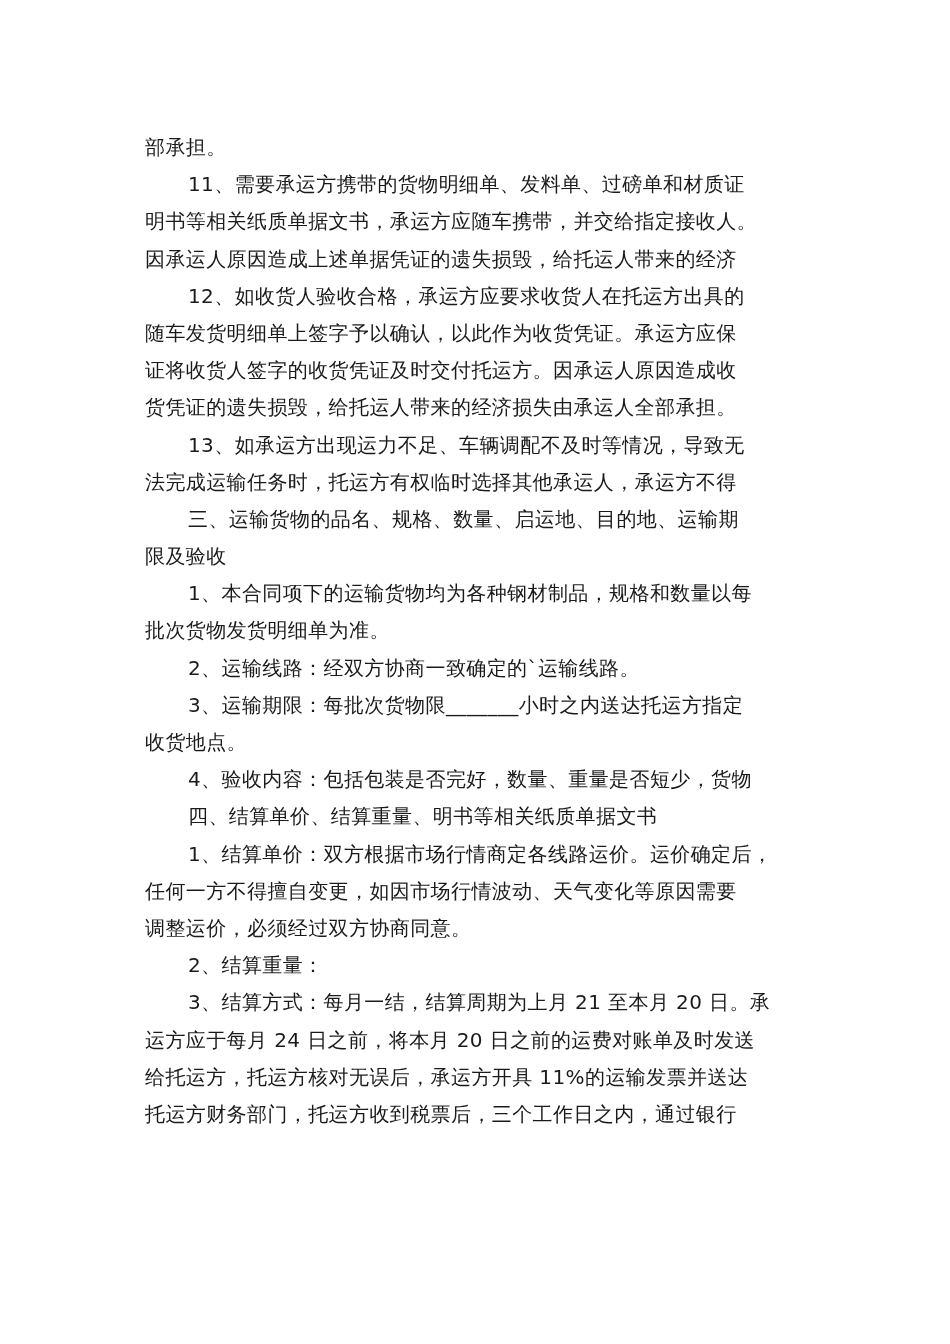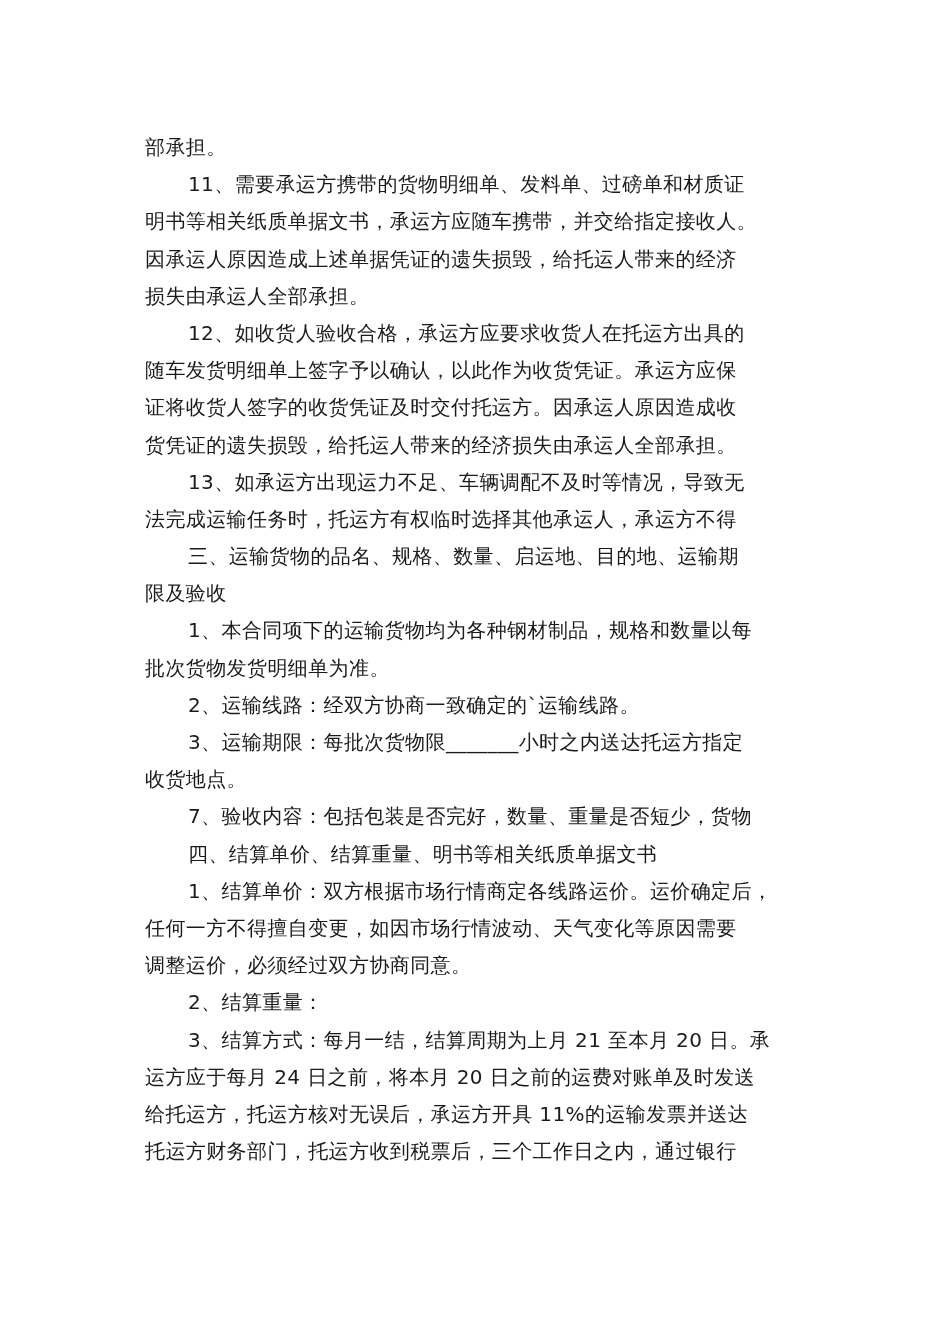--- a/index.html
+++ b/index.html
@@ -22,35 +22,34 @@
 </style>
 </head>
 <body>
 
 <div class="page">
   <div class="content" id="content">
       <div class="line">部承担。</div>
       <div class="line indent">11、需要承运方携带的货物明细单、发料单、过磅单和材质证</div>
       <div class="line">明书等相关纸质单据文书，承运方应随车携带，并交给指定接收人。</div>
       <div class="line">因承运人原因造成上述单据凭证的遗失损毁，给托运人带来的经济</div>
-      <div class="line">损失由承运人全部承担。</div>
       <div class="line indent">12、如收货人验收合格，承运方应要求收货人在托运方出具的</div>
       <div class="line">随车发货明细单上签字予以确认，以此作为收货凭证。承运方应保</div>
       <div class="line">证将收货人签字的收货凭证及时交付托运方。因承运人原因造成收</div>
       <div class="line">货凭证的遗失损毁，给托运人带来的经济损失由承运人全部承担。</div>
       <div class="line indent">13、如承运方出现运力不足、车辆调配不及时等情况，导致无</div>
       <div class="line">法完成运输任务时，托运方有权临时选择其他承运人，承运方不得</div>
       <div class="line indent">三、运输货物的品名、规格、数量、启运地、目的地、运输期</div>
       <div class="line">限及验收</div>
       <div class="line indent">1、本合同项下的运输货物均为各种钢材制品，规格和数量以每</div>
       <div class="line">批次货物发货明细单为准。</div>
       <div class="line indent">2、运输线路：经双方协商一致确定的`运输线路。</div>
       <div class="line indent">3、运输期限：每批次货物限_______小时之内送达托运方指定</div>
       <div class="line">收货地点。</div>
-      <div class="line indent">7、验收内容：包括包装是否完好，数量、重量是否短少，货物</div>
+      <div class="line indent">4、验收内容：包括包装是否完好，数量、重量是否短少，货物</div>
       <div class="line indent">四、结算单价、结算重量、明书等相关纸质单据文书</div>
       <div class="line indent">1、结算单价：双方根据市场行情商定各线路运价。运价确定后，</div>
       <div class="line">任何一方不得擅自变更，如因市场行情波动、天气变化等原因需要</div>
       <div class="line">调整运价，必须经过双方协商同意。</div>
       <div class="line indent">2、结算重量：</div>
       <div class="line indent">3、结算方式：每月一结，结算周期为上月 21 至本月 20 日。承</div>
       <div class="line">运方应于每月 24 日之前，将本月 20 日之前的运费对账单及时发送</div>
       <div class="line">给托运方，托运方核对无误后，承运方开具 11%的运输发票并送达</div>
       <div class="line">托运方财务部门，托运方收到税票后，三个工作日之内，通过银行</div>
     </div>

